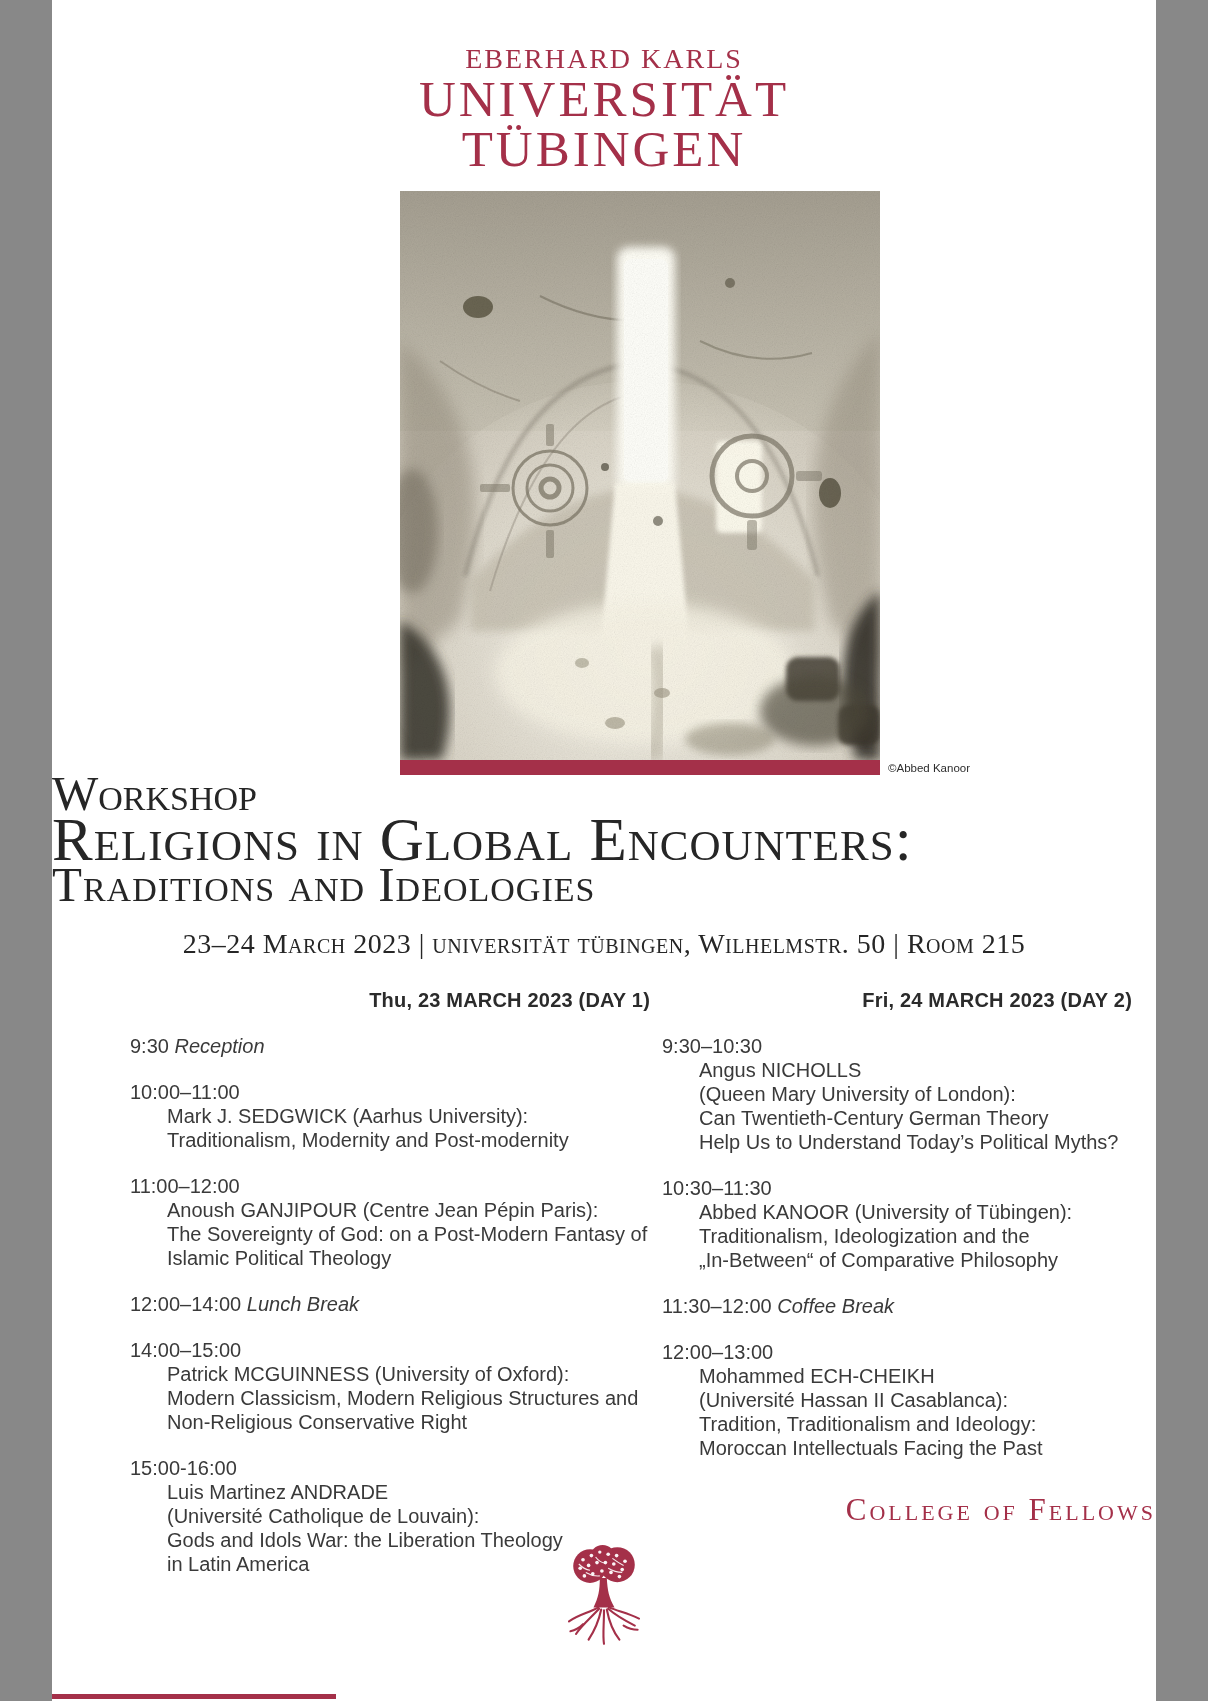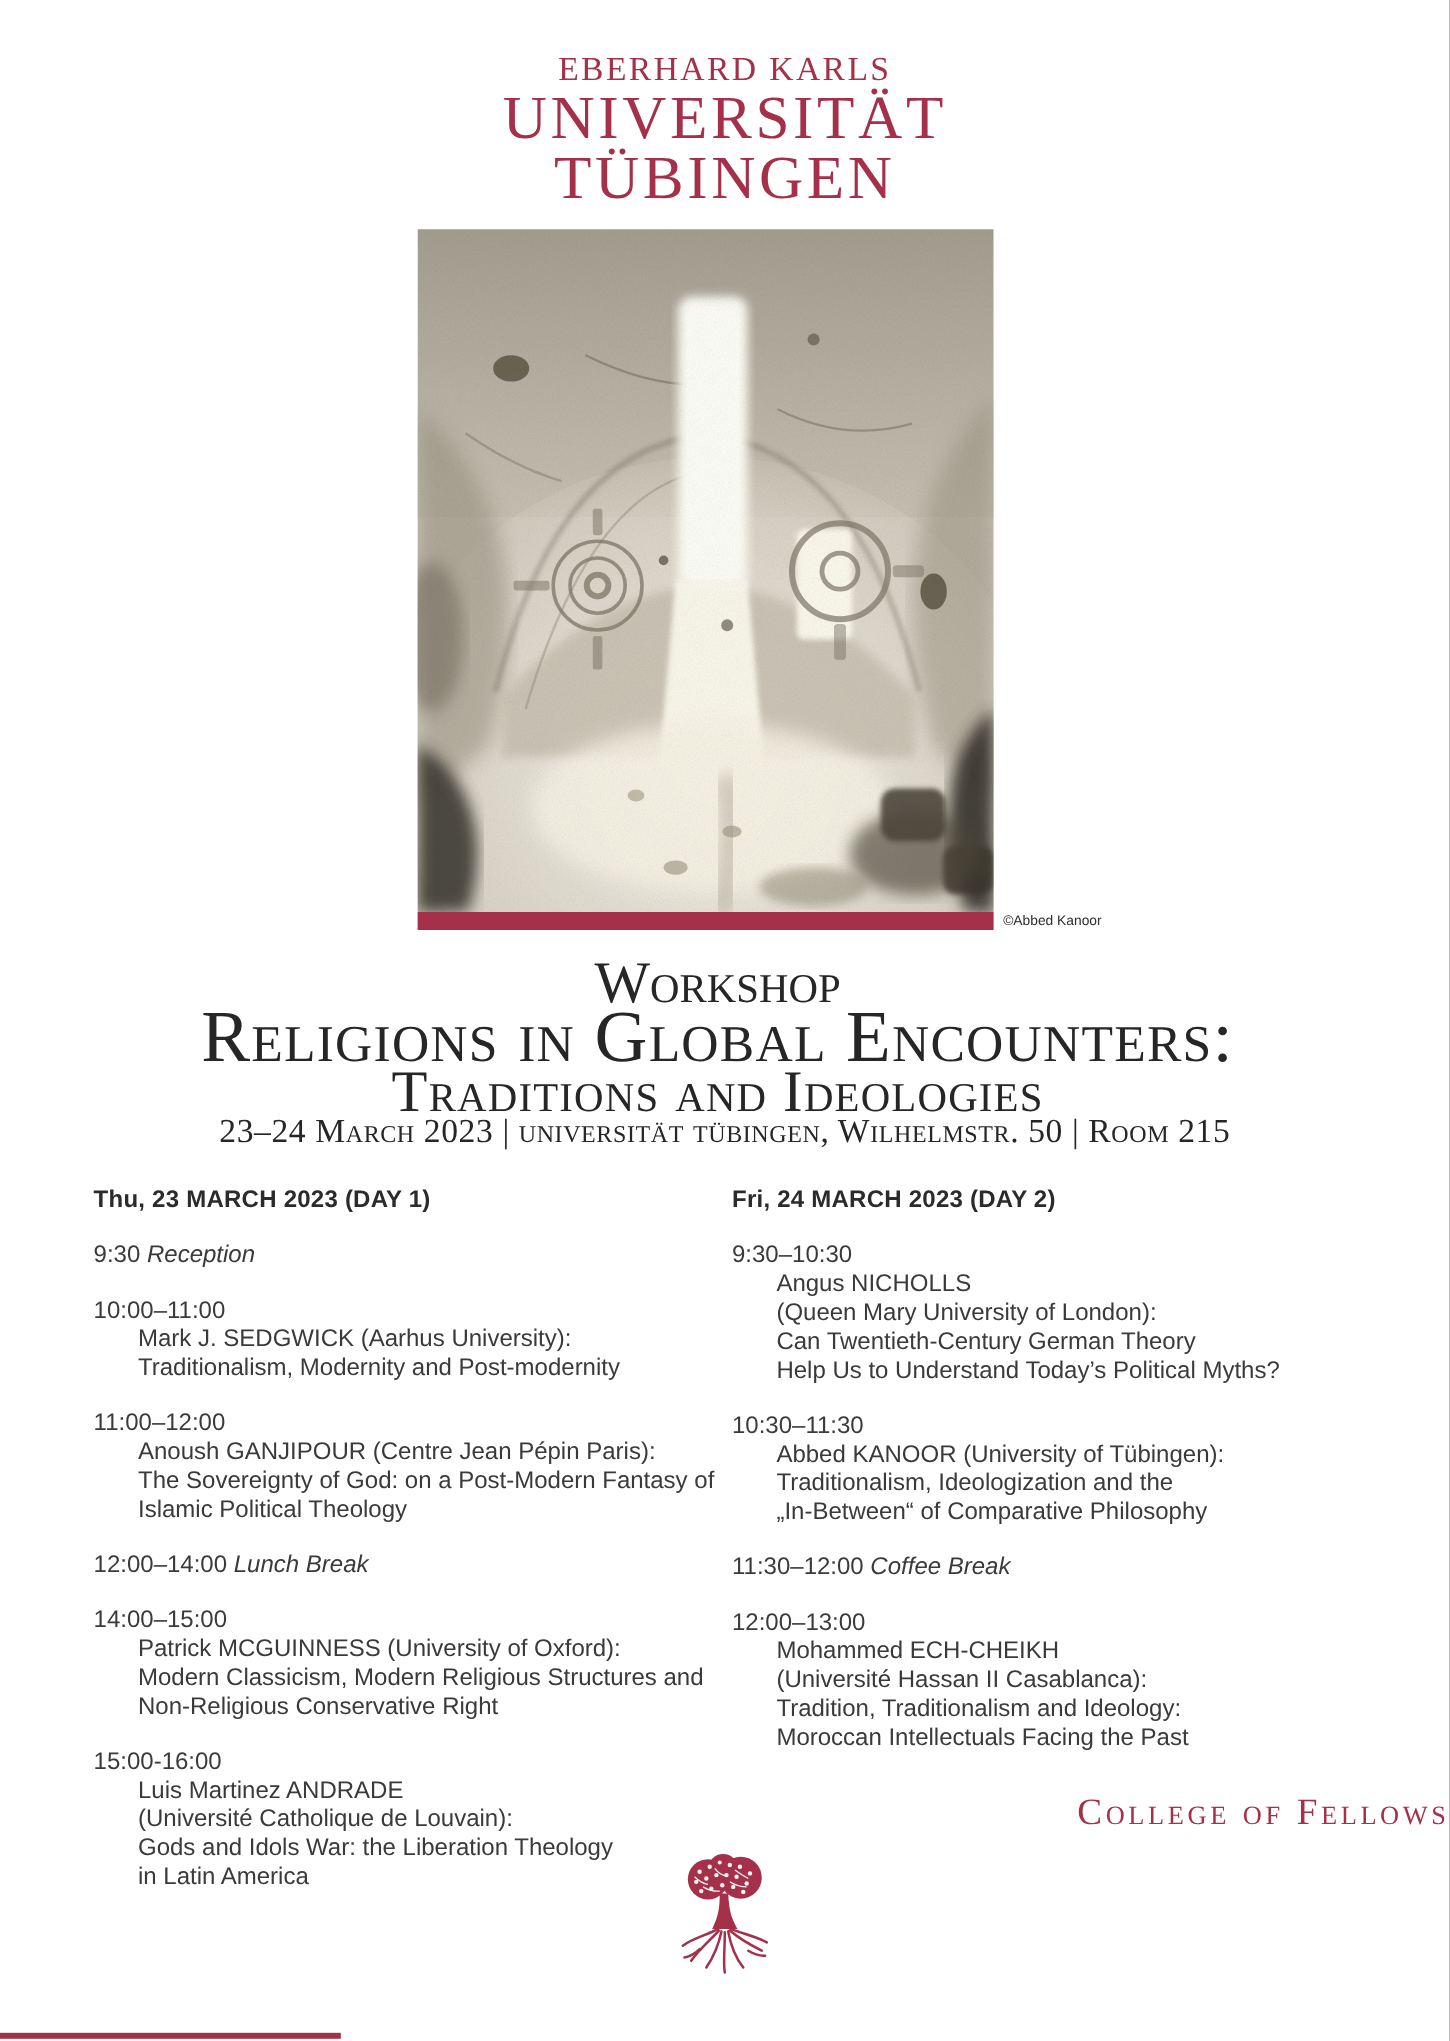--- a/index.html
+++ b/index.html
@@ -6,21 +6,21 @@
     --brand:#A43049;
     --bar:#A43049;
     --title-ink:#262626;
     --body-ink:#3A3A3A;
     --header-ink:#2B2B2B;
   }
   *{margin:0;padding:0;box-sizing:border-box;}
   html,body{background:#888;}
   .page{
     position:relative;
-    width:1208px;height:1701px;
+    width:1104px;height:1701px;
     margin:0 auto;
     background:#ffffff;
     overflow:hidden;
     font-family:"Liberation Sans",sans-serif;
     color:var(--body-ink);
   }
   
   .uni-logo{
     position:absolute;top:44px;left:0;right:0;
     text-align:center;
@@ -35,43 +35,42 @@
   .photo-wrap svg.cave{display:block;width:480px;height:569px;}
   .photo-bar{width:480px;height:15px;background:var(--bar);}
   .photo-credit{
     position:absolute;left:488px;bottom:1px;
     font-size:11.5px;color:#2d2d2d;white-space:nowrap;
     font-family:"Liberation Sans",sans-serif;
   }
   
   .title-block{
     position:absolute;top:770px;left:0;right:12px;
-    text-align:center;
+    text-align:left;
     font-family:"Liberation Serif",serif;
     font-variant:small-caps;
     color:var(--title-ink);
-    margin-top:25px;
   }
   .title-block .t1{font-size:49px;line-height:47px;}
   .title-block .t2{font-size:61px;line-height:45px;letter-spacing:1px;}
   .title-block .t3{font-size:49px;line-height:45px;letter-spacing:1px;}
   .date-line{
     position:absolute;top:928px;left:0;right:0;
     text-align:center;
     font-family:"Liberation Serif",serif;
     font-variant:small-caps;
     font-size:28px;color:var(--title-ink);letter-spacing:.5px;
   }
   
   .schedule-col{position:absolute;top:988px;font-size:20px;line-height:24px;}
   .schedule-col.day1{left:78px;width:520px;}
   .schedule-col.day2{left:610px;width:470px;}
   .schedule-col h3{
     font-size:20px;font-weight:bold;color:var(--header-ink);
-    margin-bottom:12px;letter-spacing:.2px;
+    margin-bottom:12px;letter-spacing:.2px;text-align:right;
   }
   .schedule-col .item{margin-bottom:10px;margin-top:22px;}
   .schedule-col .time{color:var(--body-ink);}
   .schedule-col .note{font-style:italic;}
   .schedule-col .body{padding-left:37px;}
   
   .college{
     position:absolute;top:1492px;left:0;right:0;
     text-align:right;
     font-family:"Liberation Serif",serif;

